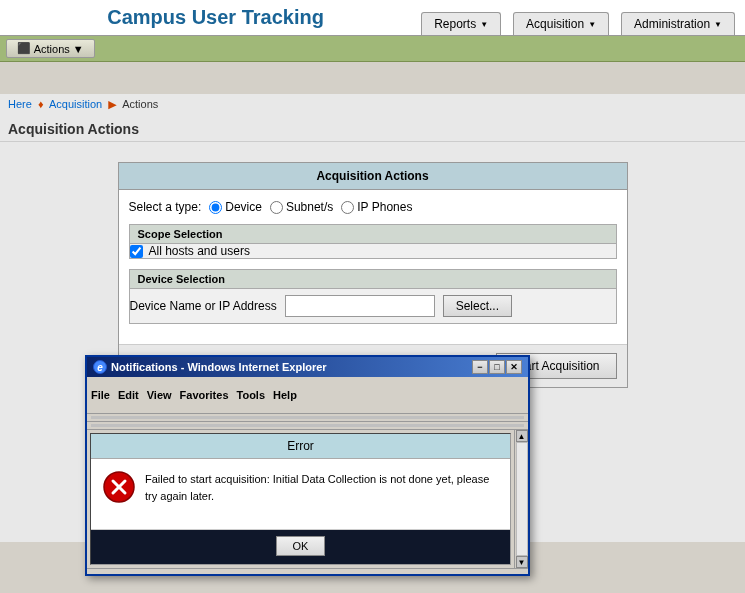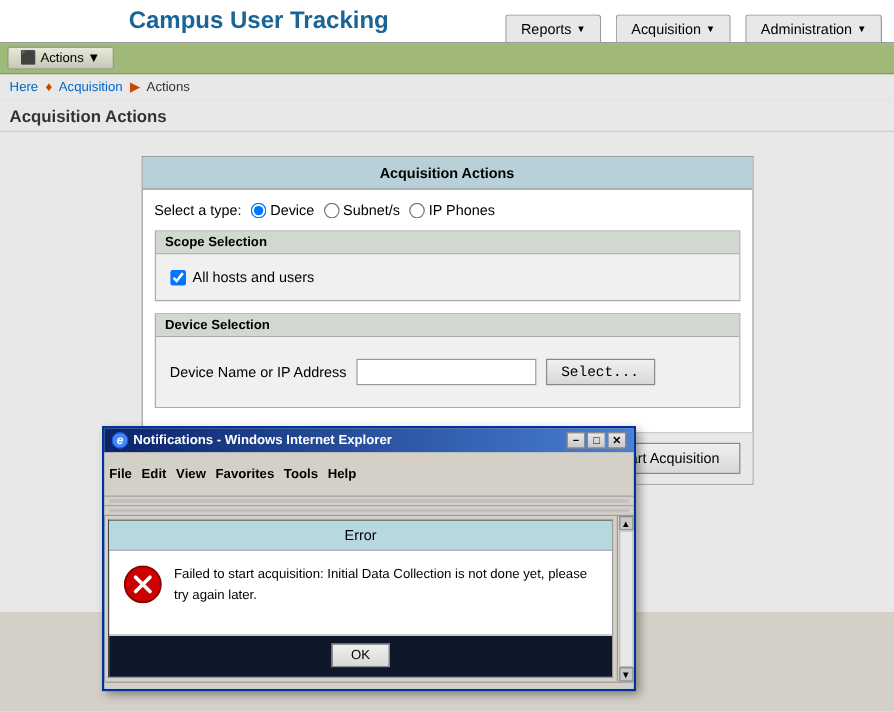--- a/index.html
+++ b/index.html
@@ -101,20 +101,21 @@
       align-items: center;
       gap: 3px;
     }
 
     
     .breadcrumb {
       padding: 4px 8px;
       font-size: 11px;
       color: #333;
       background: #e8e8e8;
+      margin-top: 32px;
     }
     .breadcrumb a { color: #0066cc; text-decoration: none; }
 
     
     .page-title {
       padding: 6px 8px 4px 8px;
       font-size: 14px;
       font-weight: bold;
       color: #333;
       background: #e8e8e8;
@@ -161,21 +162,21 @@
       margin-bottom: 10px;
     }
     .section-header {
       background: #d0d8d0;
       padding: 3px 8px;
       font-weight: bold;
       font-size: 11px;
       border-bottom: 1px solid #aaa;
     }
     .section-body {
-      padding: 12px;
+      padding: 0;
       background: #f0f0f0;
     }
     .checkbox-row {
       display: flex;
       align-items: center;
       gap: 6px;
       font-size: 12px;
     }
 
     
@@ -192,21 +193,20 @@
       width: 150px;
       font-size: 12px;
       background: #fff;
     }
     .select-btn {
       background: linear-gradient(to bottom, #f0f0f0, #d8d8d8);
       border: 1px solid #888;
       padding: 3px 12px;
       cursor: pointer;
       font-size: 12px;
-      font-family: Liberation Mono, monospace;
     }
 
     
     .bottom-row {
       display: flex;
       justify-content: flex-end;
       padding: 8px 10px;
       border-top: 1px solid #ccc;
       background: #e8e8e8;
     }

